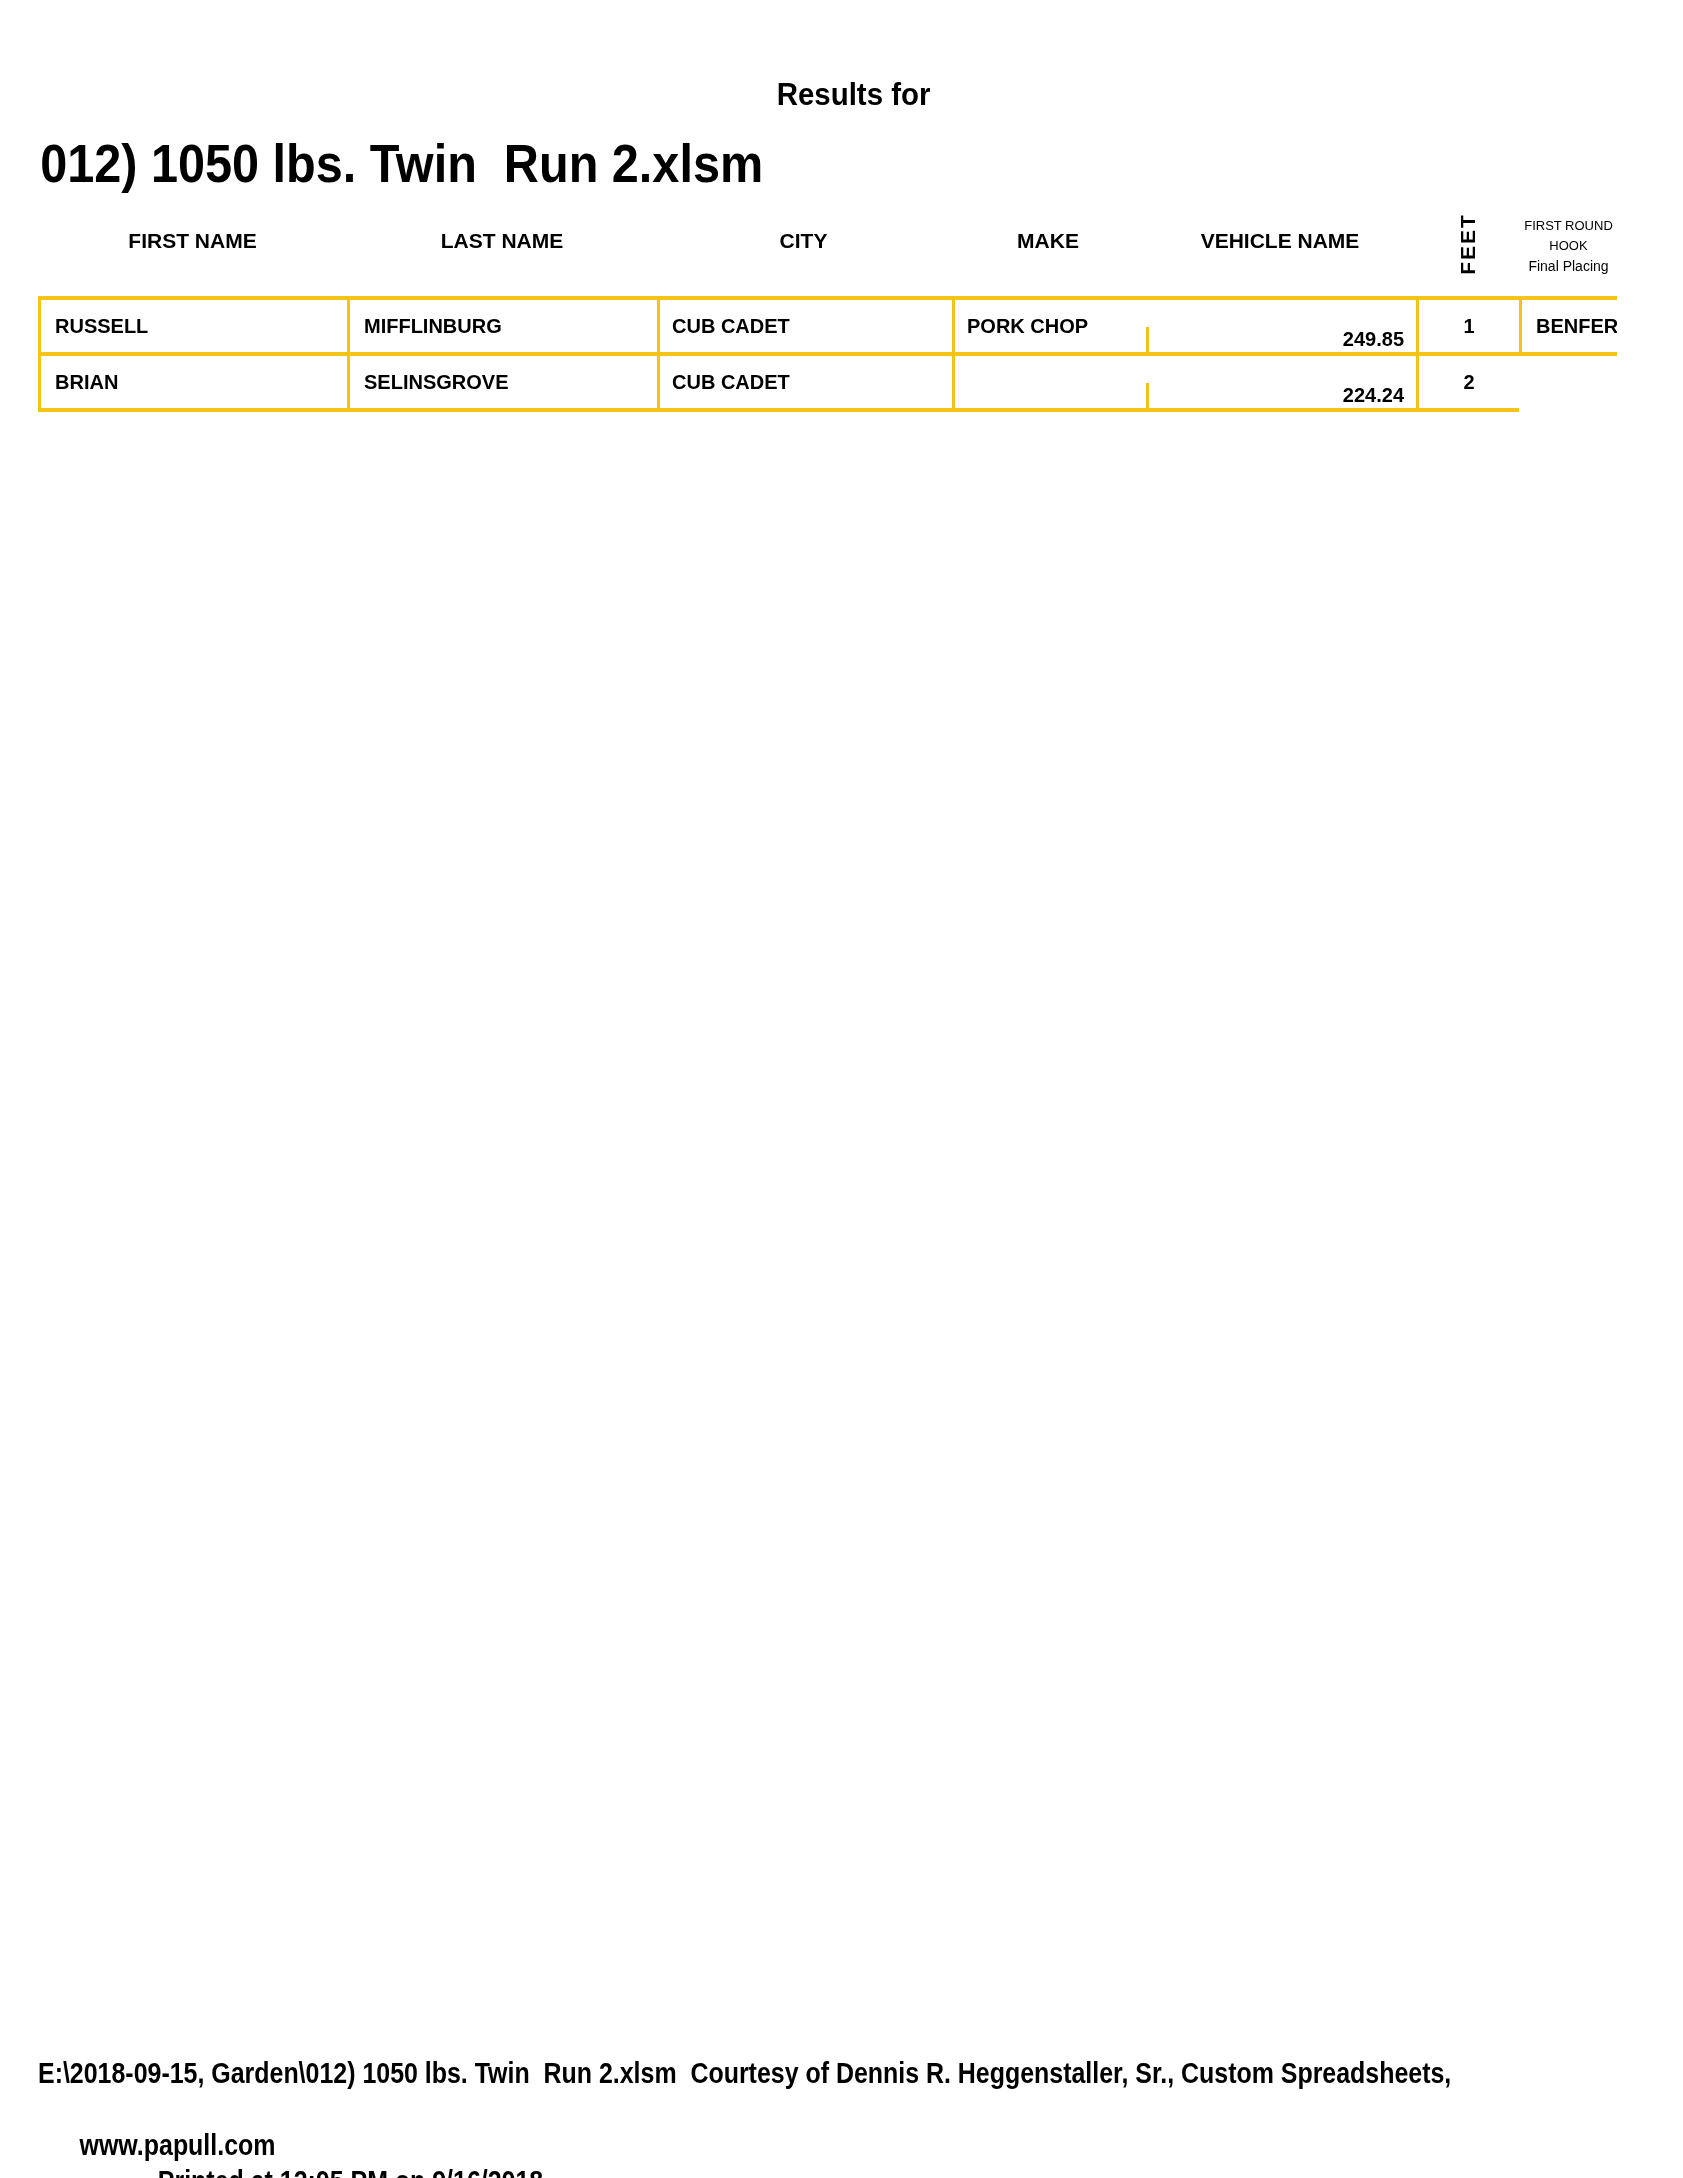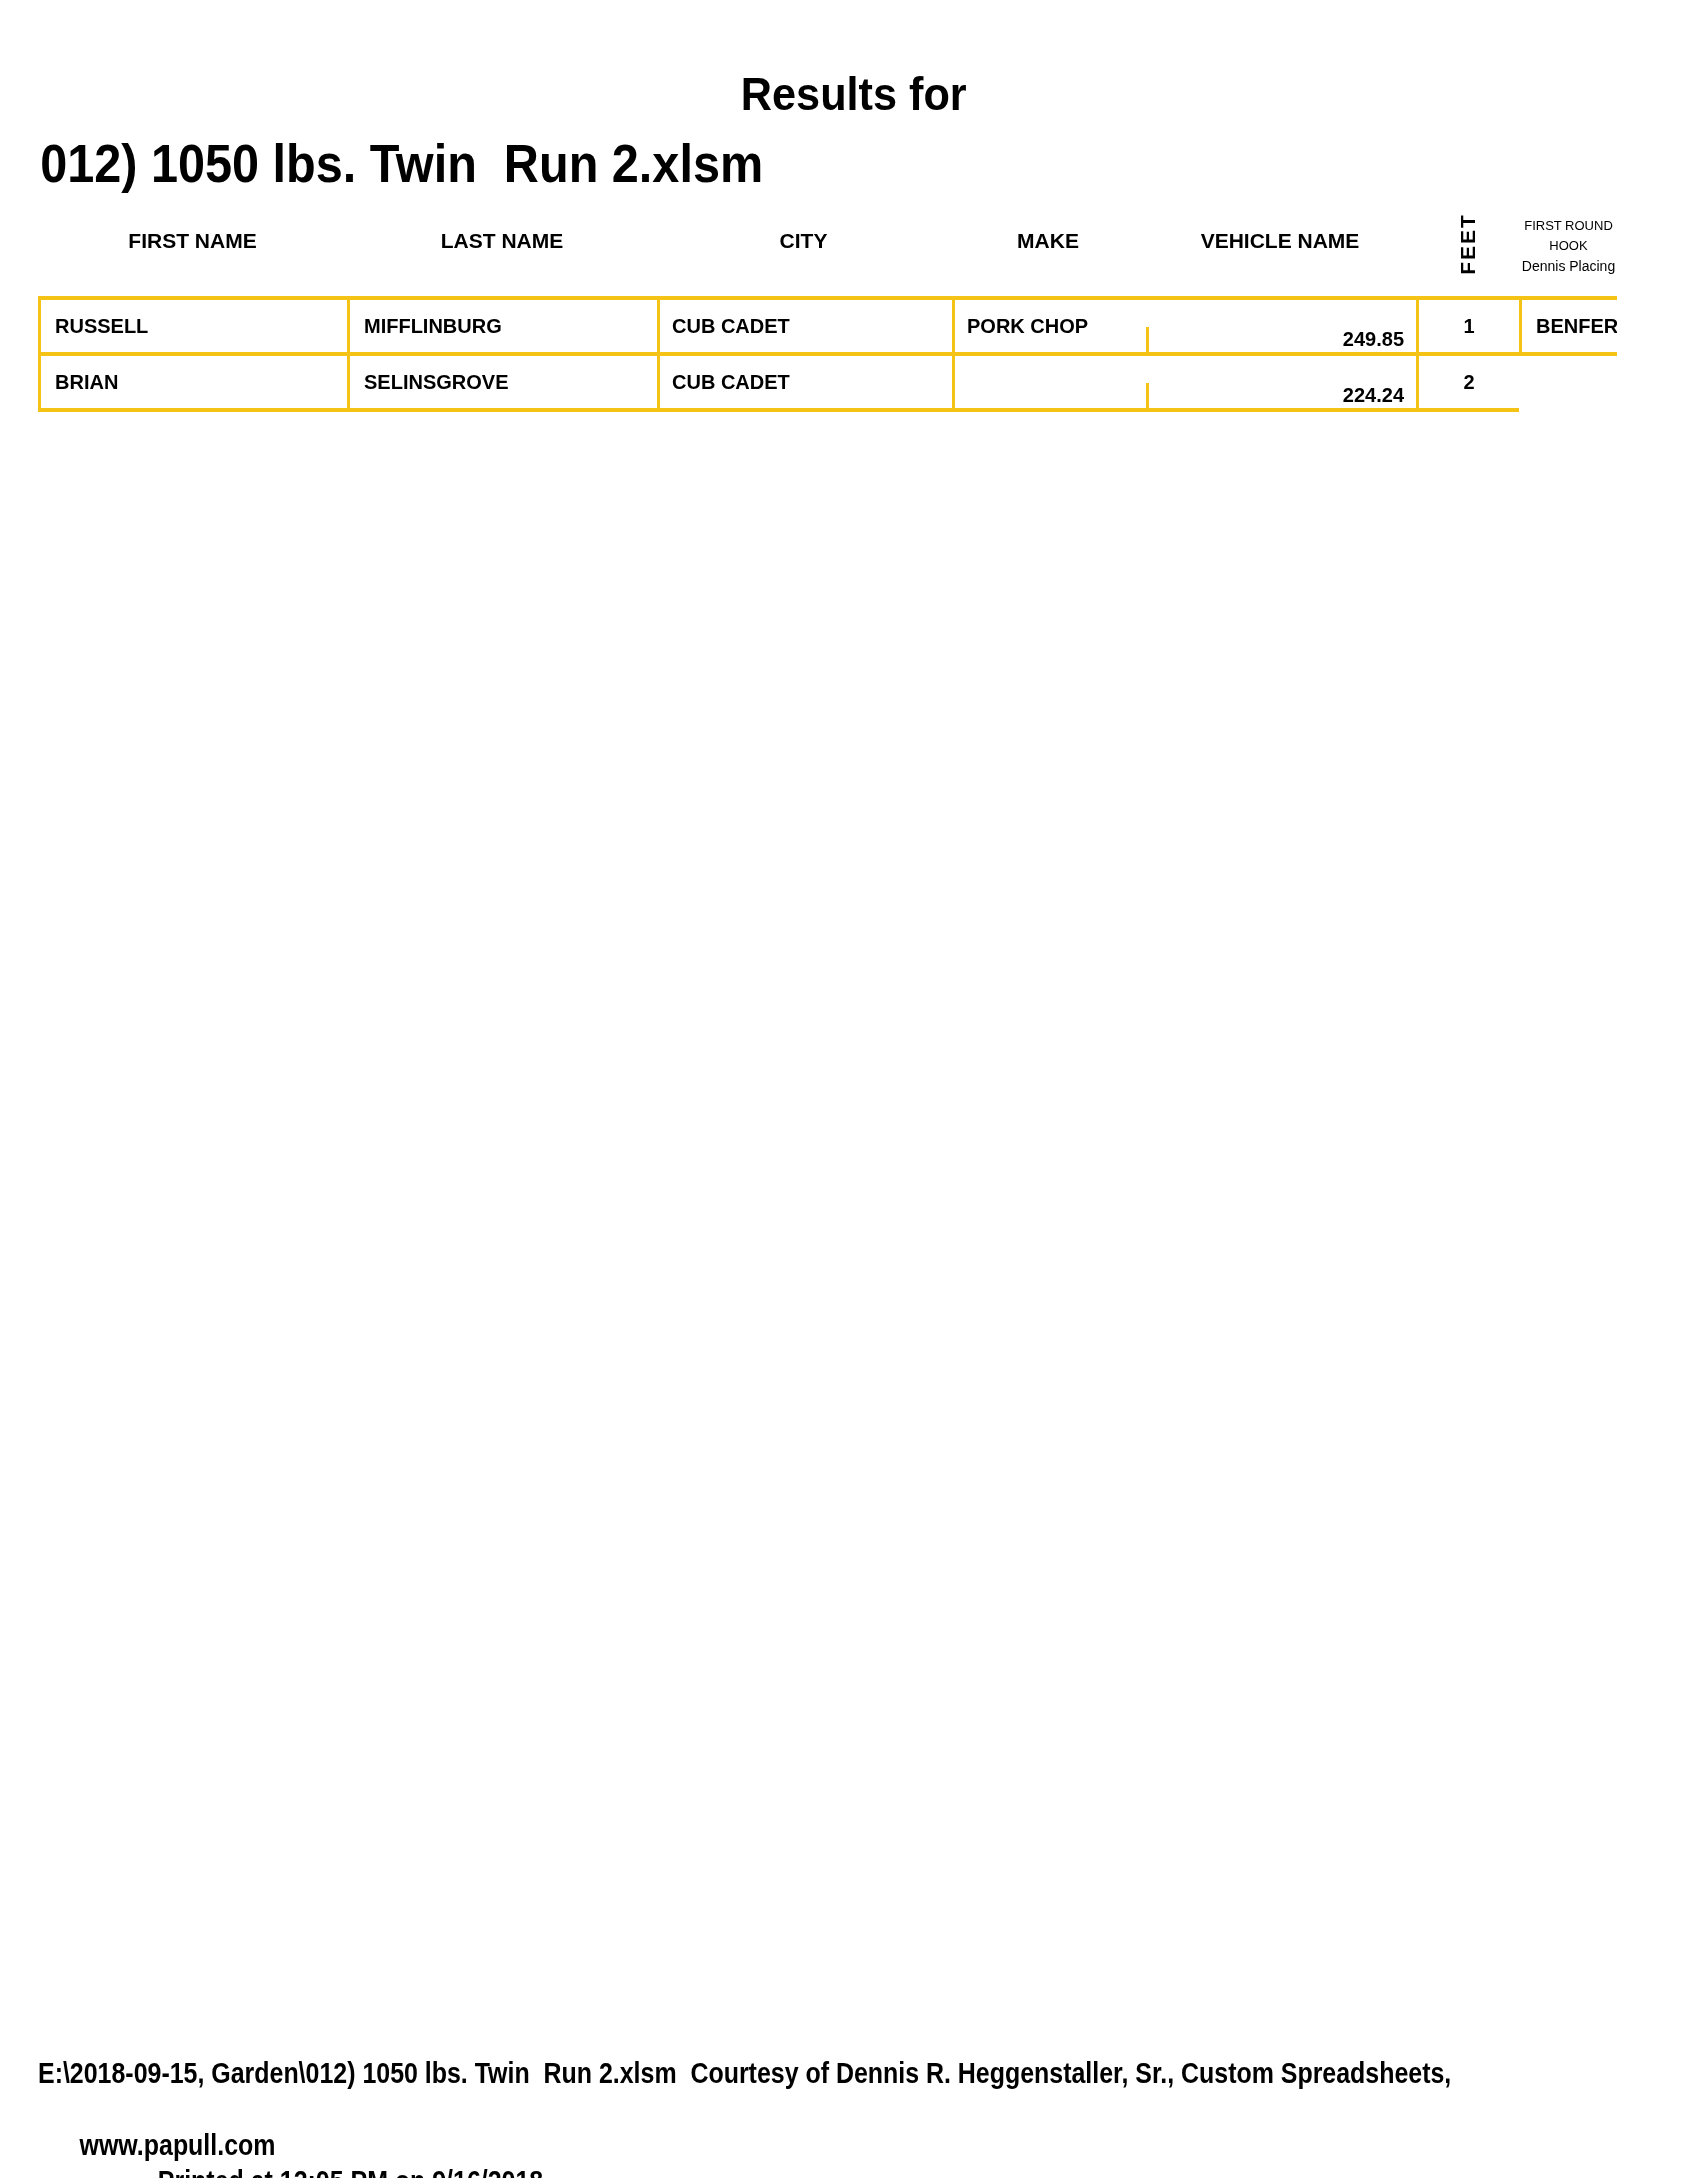--- a/index.html
+++ b/index.html
@@ -21,21 +21,21 @@
     background: var(--paper);
     overflow: hidden;
   }
 
   
   .title-line1 {
     position: absolute;
     top: 69px; left: 0;
     width: 1683px;
     text-align: center;
-    font-size: 47px;
+    font-size: 32px;
     line-height: 50px;
     font-weight: bold;
     padding-left: 24px;
   }
   .title-line1 > span { display: inline-block; transform: scaleX(0.92); white-space: pre; }
   .title-line2 {
     position: absolute;
     top: 135px; left: 0;
     width: 1683px;
     font-size: 54px;
@@ -154,21 +154,21 @@
   <div class="col-hdr hdr-last">LAST NAME</div>
   <div class="col-hdr hdr-city">CITY</div>
   <div class="col-hdr hdr-make">MAKE</div>
   <div class="col-hdr hdr-vehicle">VEHICLE NAME</div>
   <div class="hdr-feet">
     <span>FEET</span>
   </div>
   <div class="hdr-final">
     <div class="fl-small">FIRST ROUND</div>
     <div class="fl-small">HOOK</div>
-    <div class="fl-last">Dennis Placing</div>
+    <div class="fl-last">Final Placing</div>
   </div>
 
   <div class="results-table">
 
     <div class="cell">RUSSELL</div>
     <div class="cell">MIFFLINBURG</div>
     <div class="cell no-left-pad">CUB CADET</div>
     <div class="cell no-left-pad">PORK CHOP</div>
     <div class="cell num">249.85</div>
     <div class="cell ctr">1</div>

